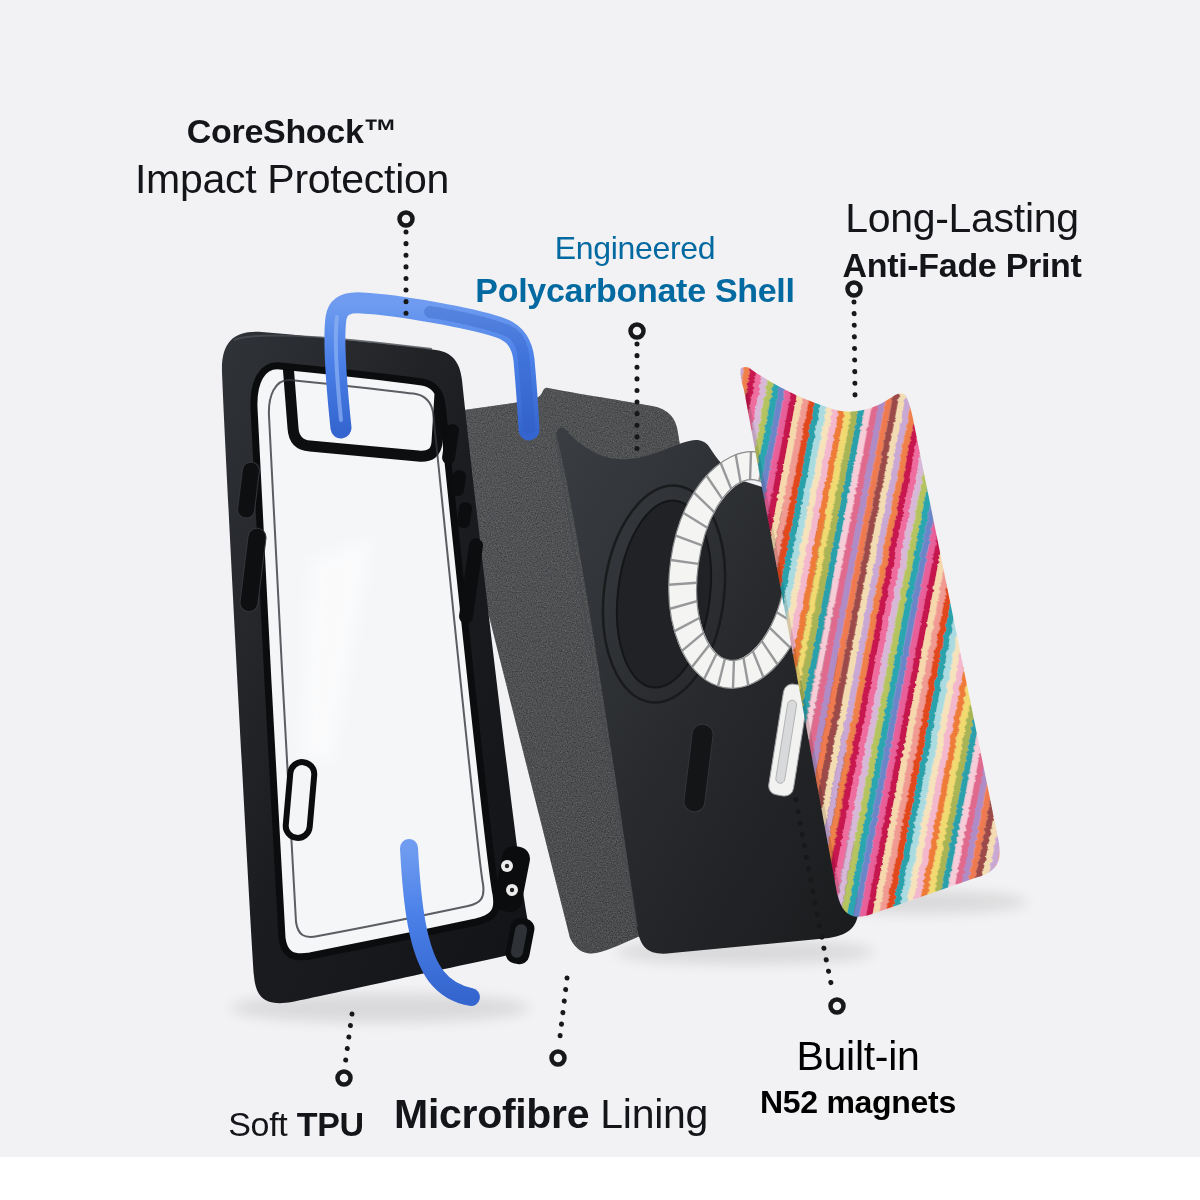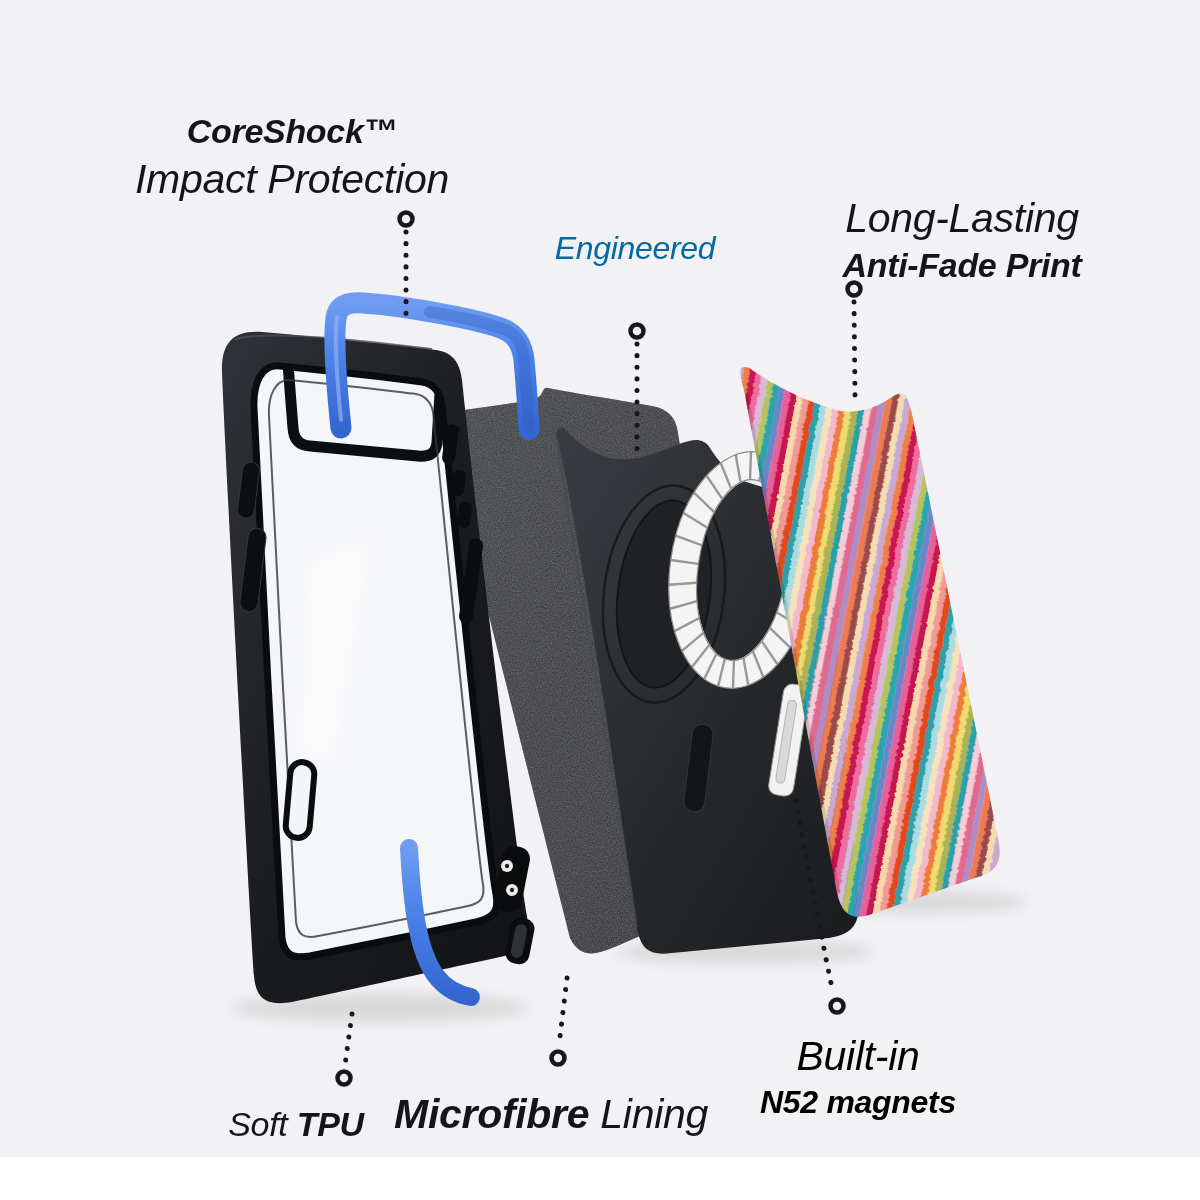--- a/index.html
+++ b/index.html
@@ -1,17 +1,17 @@
 <!DOCTYPE html>
 <html><head>
 <meta charset="utf-8">
 <style>
   html,body{margin:0;padding:0;}
   body{width:1200px;height:1200px;overflow:hidden;font-family:"Liberation Sans",sans-serif;}
-  #stage{position:relative;width:1200px;height:1157px;background:#f2f2f4;font-style:italic;}
+  #stage{position:relative;width:1200px;height:1157px;background:#f2f2f4;}
   #art{position:absolute;left:0;top:0;}
   .label{position:absolute;transform:translateX(-50%);text-align:center;color:#141518;
          letter-spacing:-0.3px;white-space:nowrap;line-height:1.27;}
   .l-reg{font-weight:400;}
   .l-bold{font-weight:700;}
   .fs33{font-size:41px;}
   .fs32{font-size:32px;}
   .fs34{font-size:34px;}
   .fs36{font-size:32px;}
   .leader{fill:none;stroke:#17181a;stroke-width:5;stroke-linecap:round;stroke-dasharray:0.1 11.5;}
@@ -246,20 +246,21 @@
     </g>
   </svg>
 
   <div class="label" style="left: 292px; top: 110px; color: rgb(20, 21, 24);">
     <div class="l-bold fs34">CoreShock™</div>
     <div class="l-reg fs33">Impact Protection</div>
   </div>
 
   <div class="label" style="left: 635px; top: 228px; color: #0369a1;">
     <div class="l-reg fs32">Engineered</div>
+    <div class="l-bold fs34">Polycarbonate Shell</div>
   </div>
 
   <div class="label fs34" style="left: 296px; top: 1103px; color: rgb(20, 21, 24);">
     <span class="l-reg">Soft</span>
     <span class="l-bold">TPU</span>
   </div>
 
   <div class="label" style="left: 962px; top: 192px; color: rgb(20, 21, 24);">
     <div class="l-reg fs33">Long-Lasting</div>
     <div class="l-bold fs34">Anti-Fade Print</div>

